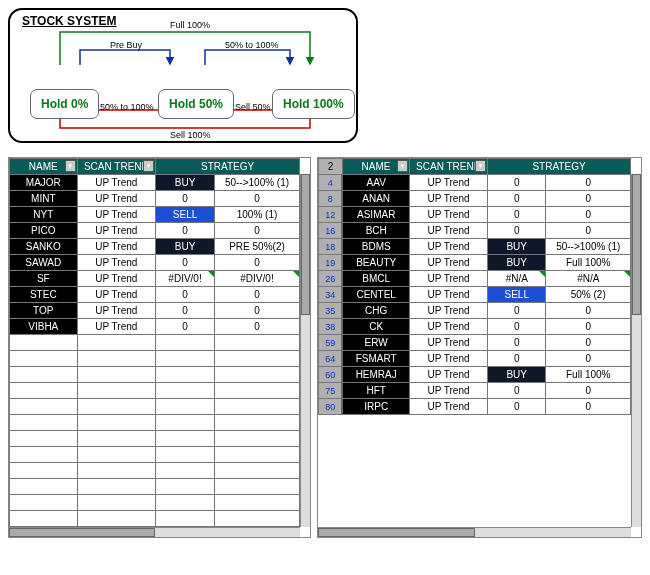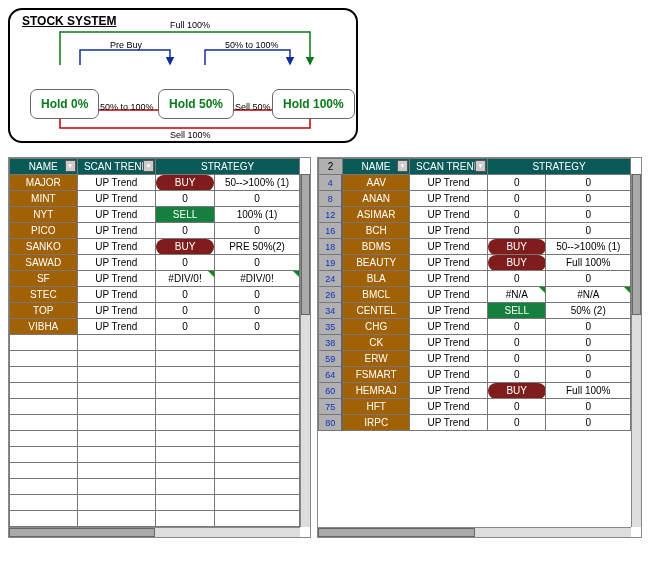--- a/index.html
+++ b/index.html
@@ -84,34 +84,34 @@
     color: #000;
     width: 22px;
   }
   .rownum {
     background: #b0b0b0;
     color: #1030c0;
     font-size: 9px;
     border-right: 2px solid #666;
   }
   .namecell {
-    background: #a16207;
+    background: #000000;
     color: #fff;
   }
   .scancell {
     background: #fff;
     color: #000;
   }
   .sigcell {
     background: #fff;
     color: #000;
     position: relative;
   }
-  .sig-buy { background: #7f1d1d; color: #fff; border-radius: 8px; }
-  .sig-sell { background: #15803d; color: #fff; }
+  .sig-buy { background: #0f172a; color: #fff; }
+  .sig-sell { background: #1d4ed8; color: #fff; }
   .flag {
     position: absolute;
     top: 0; right: 0;
     width: 0; height: 0;
     border-top: 6px solid #0a8a1a;
     border-left: 6px solid transparent;
   }
   .emptycell { background:#fff; }
   .drop {
     position:absolute; right:1px; top:1px;
@@ -399,27 +399,20 @@
             <td class="sigcell">50--&gt;100% (1)</td>
           </tr>
           <tr>
             <td class="rownum">19</td>
             <td class="namecell">BEAUTY</td>
             <td class="scancell">UP Trend</td>
             <td class="sigcell sig-buy">BUY</td>
             <td class="sigcell">Full 100%</td>
           </tr>
           <tr>
-            <td class="rownum">24</td>
-            <td class="namecell">BLA</td>
-            <td class="scancell">UP Trend</td>
-            <td class="sigcell ">0</td>
-            <td class="sigcell">0</td>
-          </tr>
-          <tr>
             <td class="rownum">26</td>
             <td class="namecell">BMCL</td>
             <td class="scancell">UP Trend</td>
             <td class="sigcell ">#N/A<span class="flag"></span></td>
             <td class="sigcell">#N/A<span class="flag"></span></td>
           </tr>
           <tr>
             <td class="rownum">34</td>
             <td class="namecell">CENTEL</td>
             <td class="scancell">UP Trend</td>

